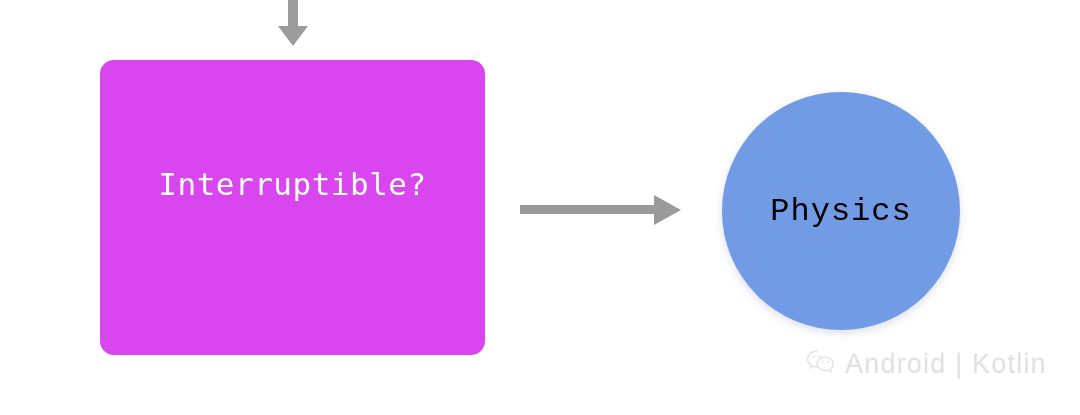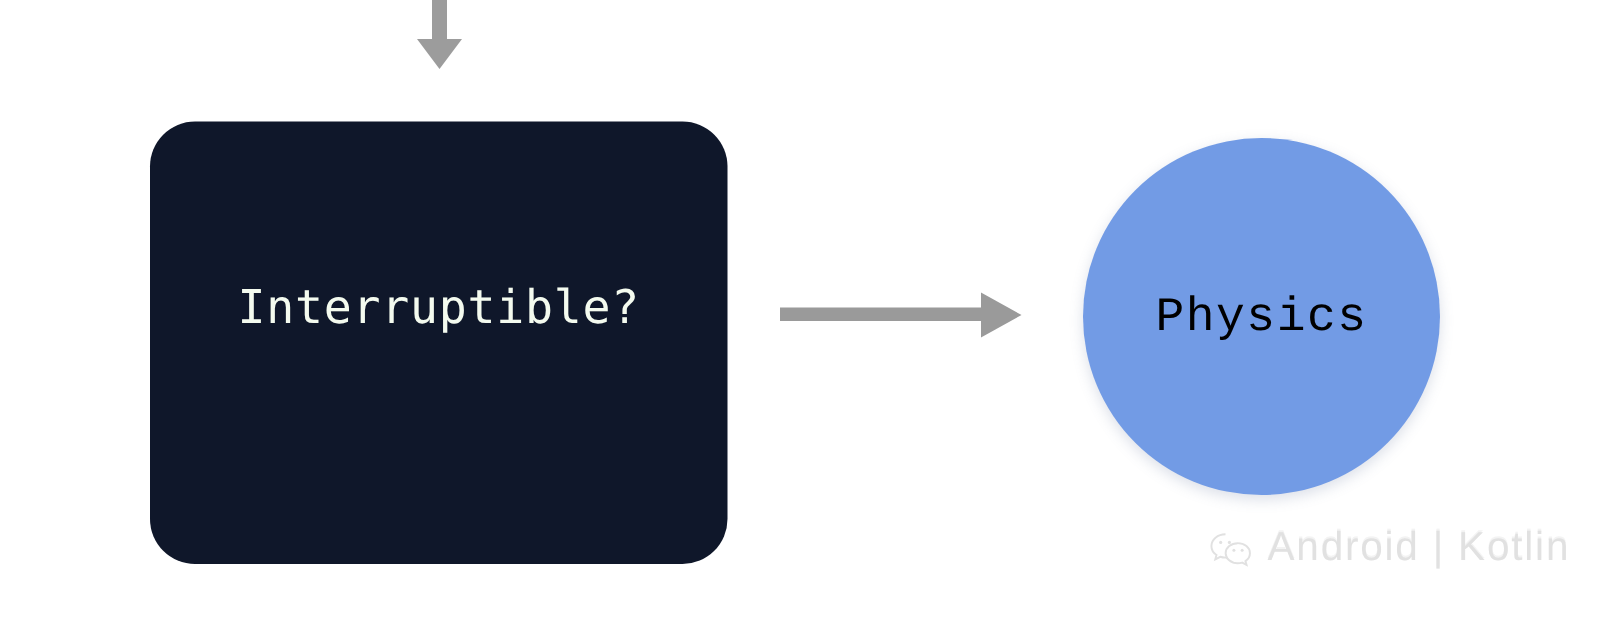--- a/index.html
+++ b/index.html
@@ -30,29 +30,28 @@
     height: 52px;
   }
 
   
   .decision-box {
     position: absolute;
     left: 100px;
     top: 60px;
     width: 385px;
     height: 295px;
-    background: #0f172a;
-    border-radius: 30px;
+    background: #d946ef;
+    border-radius: 14px;
     display: flex;
     flex-direction: column;
     align-items: center;
     justify-content: center;
     box-sizing: border-box;
     padding: 0 26px;
-    margin-top: 21px;
   }
   .box-line {
     font-family: "DejaVu Sans Mono", "Liberation Mono", monospace;
     color: #f4fbef;
     font-size: 31px;
     line-height: 1.30;
     letter-spacing: 0.5px;
     text-align: center;
     white-space: pre-line;
   }
@@ -93,21 +92,21 @@
     letter-spacing: 1px;
     text-align: center;
   }
 
   
   .watermark {
     position: absolute;
     left: 806px;
     top: 349px;
     display: flex;
-    align-items: flex-end;
+    align-items: flex-start;
     gap: 9px;
     opacity: 0.85;
   }
   .wechat-icon {
     width: 30px;
     height: 26px;
     flex: 0 0 auto;
   }
   .watermark-text {
     font-family: "Liberation Sans", sans-serif;

